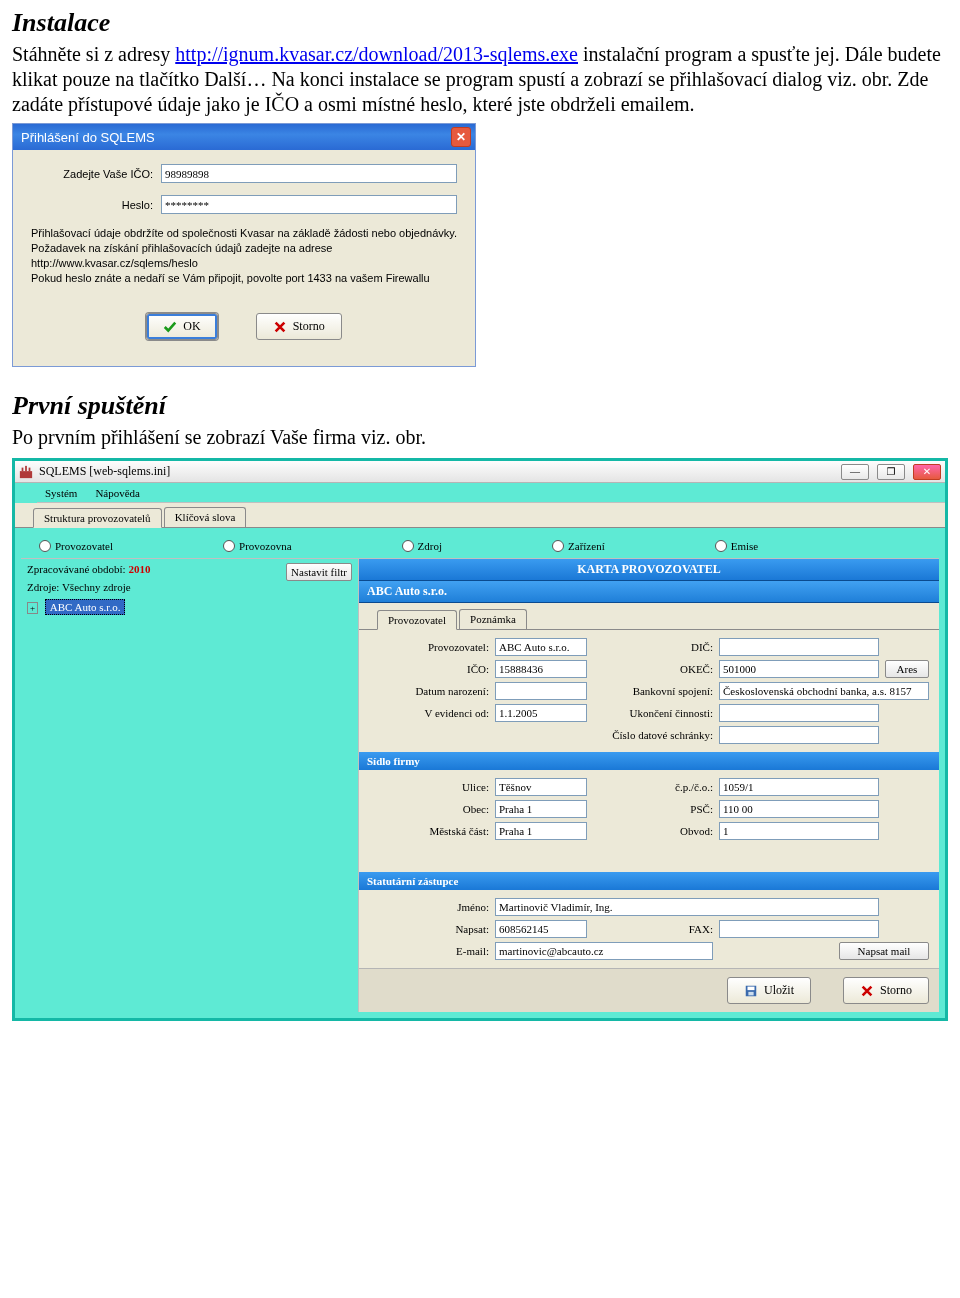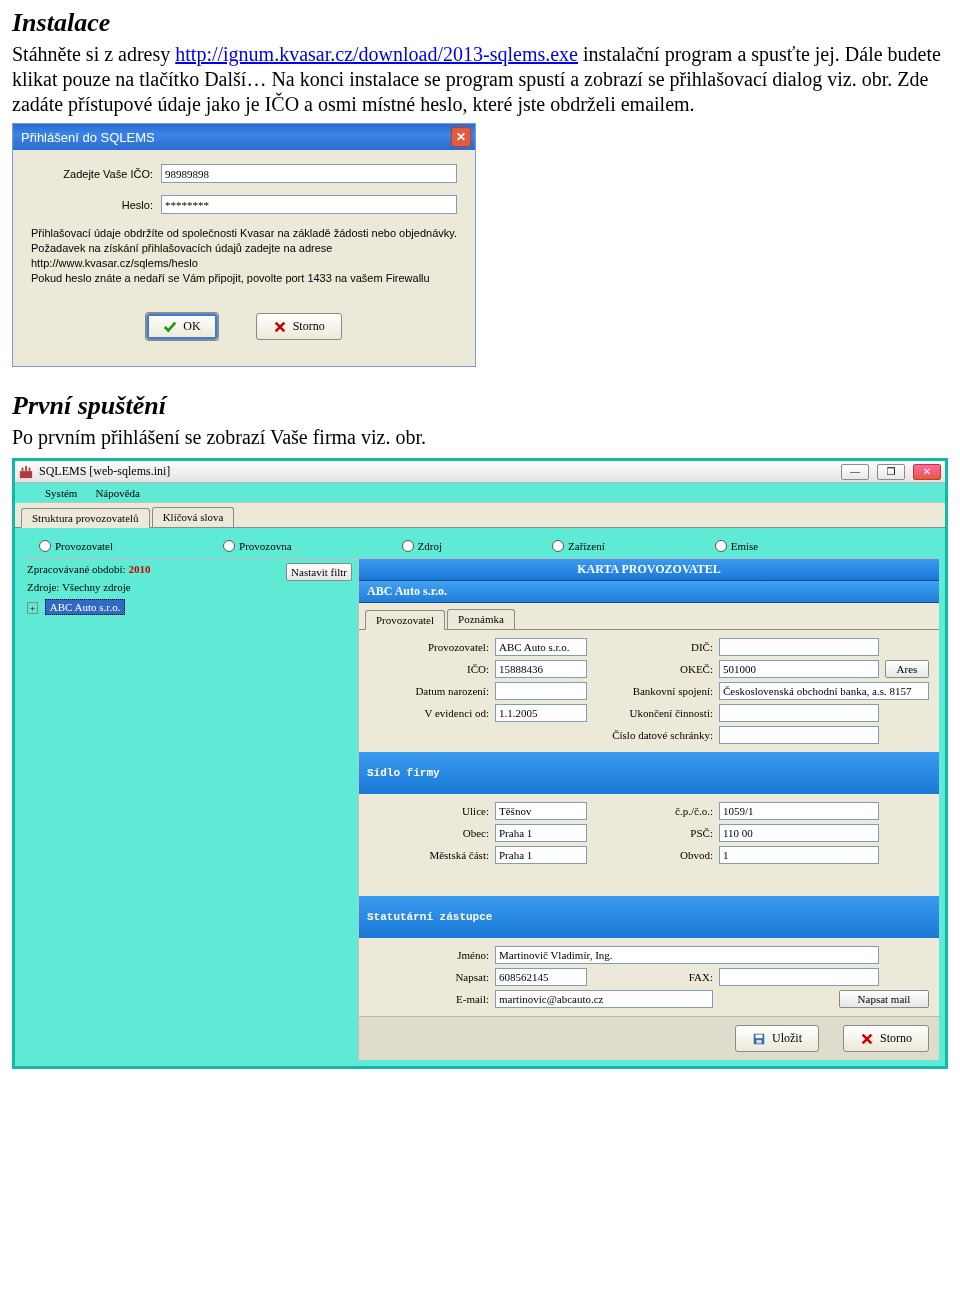--- a/index.html
+++ b/index.html
@@ -25,21 +25,21 @@
   .winbtn.default { box-shadow: 0 0 0 2px #3a7edb inset, 0 0 0 1px #8a8a8a; }
   .ico { width: 14px; height: 14px; display: inline-block; }
 
   
   .appwin { border: 3px solid #14b8a6; background: #5eead4; margin-top: 8px; }
   .appwin .titlebar { height: 22px; background: linear-gradient(#fdfdfd,#e4e4e4); border-bottom: 1px solid #b5b5b5; display: flex; align-items: center; padding: 0 4px; font-family: Tahoma; font-size: 12px; gap: 6px; }
   .titlebar .spacer { flex: 1; }
   .winctl { width: 28px; height: 16px; border: 1px solid #8a8a8a; background: linear-gradient(#fff,#e8e8e8); border-radius: 2px; display: inline-flex; align-items: center; justify-content: center; font-size: 10px; margin-left: 2px; }
   .winctl.red { background: linear-gradient(#f6a,#e65a3e); color: #fff; border-color: #c13c22; }
   .menubar { height: 20px; display: flex; align-items: center; gap: 18px; padding: 0 8px; font-family: Tahoma; font-size: 11px; border-bottom: 1px solid #c0c0c0; margin-left: 22px; }
-  .tabstrip { display: flex; padding: 4px 6px 0 6px; background: #ece9d8; font-family: Tahoma; font-size: 11px; }
+  .tabstrip { display: flex; padding: 4px 6px 0 18px; background: #ece9d8; font-family: Tahoma; font-size: 11px; }
   .tab { padding: 3px 10px; border: 1px solid #8a8a8a; border-bottom: none; background: #ece9d8; margin-right: 2px; border-radius: 3px 3px 0 0; }
   .tab.active { background: #ece9d8; border-bottom: 1px solid #ece9d8; position: relative; top: 1px; }
   .tabcontent { border-top: 1px solid #8a8a8a; padding: 6px; }
 
   .radio-row { display: flex; gap: 110px; padding: 6px 18px; font-family: Tahoma; font-size: 11px; }
   .radio-item { display: inline-flex; align-items: center; gap: 4px; }
   .radio { width: 12px; height: 12px; border: 1px solid #555; border-radius: 50%; background: #fff; }
 
   .split { display: flex; border-top: 1px solid #c0c0c0; }
   .leftpane { width: 338px; border-right: 1px solid #c0c0c0; }
@@ -51,23 +51,23 @@
 
   .rightpane { flex: 1; background: #ece9d8; }
   .card-head { background: linear-gradient(#3a9bf0,#1a78d6); color: #fff; font-family: Tahoma; font-size: 12px; font-weight: bold; text-align: center; padding: 3px 0; border-bottom: 1px solid #0a4a8f; }
   .card-sub { background: linear-gradient(#41a1f2,#1f7fd8); color: #fff; font-family: Tahoma; font-size: 12px; font-weight: bold; padding: 3px 8px; border-bottom: 1px solid #0a4a8f; }
 
   .grid { display: grid; grid-template-columns: 120px 1fr 120px 160px 44px; gap: 4px 6px; padding: 8px 10px; align-items: center; font-family: Tahoma; font-size: 11px; }
   .lbl { text-align: right; }
   .inp { border: 1px solid #7f9db9; height: 18px; background: #fff; padding: 1px 3px; font-family: Tahoma; font-size: 11px; width: 100%; }
   .minibtn { border: 1px solid #8a8a8a; background: linear-gradient(#fff,#e6e6e6); border-radius: 2px; font-family: Tahoma; font-size: 11px; height: 18px; padding: 0 4px; cursor: pointer; }
 
-  .section-bar { background: linear-gradient(#3a9bf0,#1a78d6); color: #fff; font-family: Liberation Mono, monospace; font-size: 11px; font-weight: bold; padding: 15px 8px; }
-
-  .bottom-bar { display: flex; justify-content: flex-end; gap: 24px; padding: 8px 10px; background: #e0dccb; border-top: 1px solid #b5b5b5; }
+  .section-bar { background: linear-gradient(#3a9bf0,#1a78d6); color: #fff; font-family: Liberation Serif, serif; font-size: 11px; font-weight: bold; padding: 3px 8px; }
+
+  .bottom-bar { display: flex; justify-content: flex-end; gap: 32px; padding: 8px 10px; background: #e0dccb; border-top: 1px solid #b5b5b5; }
   .factory-ico { width: 14px; height: 14px; }
 </style>
 </head>
 <body>
 
 <div class="doc">
   <div class="heading">Instalace</div>
   <p class="para">
     <span>Stáhněte si z adresy </span><a class="link">http://ignum.kvasar.cz/download/2013-sqlems.exe</a><span> instalační program a spusťte jej. Dále budete klikat pouze na tlačítko Další… Na konci instalace se program spustí a zobrazí se přihlašovací dialog viz. obr. Zde zadáte přístupové údaje jako je IČO a osmi místné heslo, které jste obdrželi emailem.</span>
   </p>

